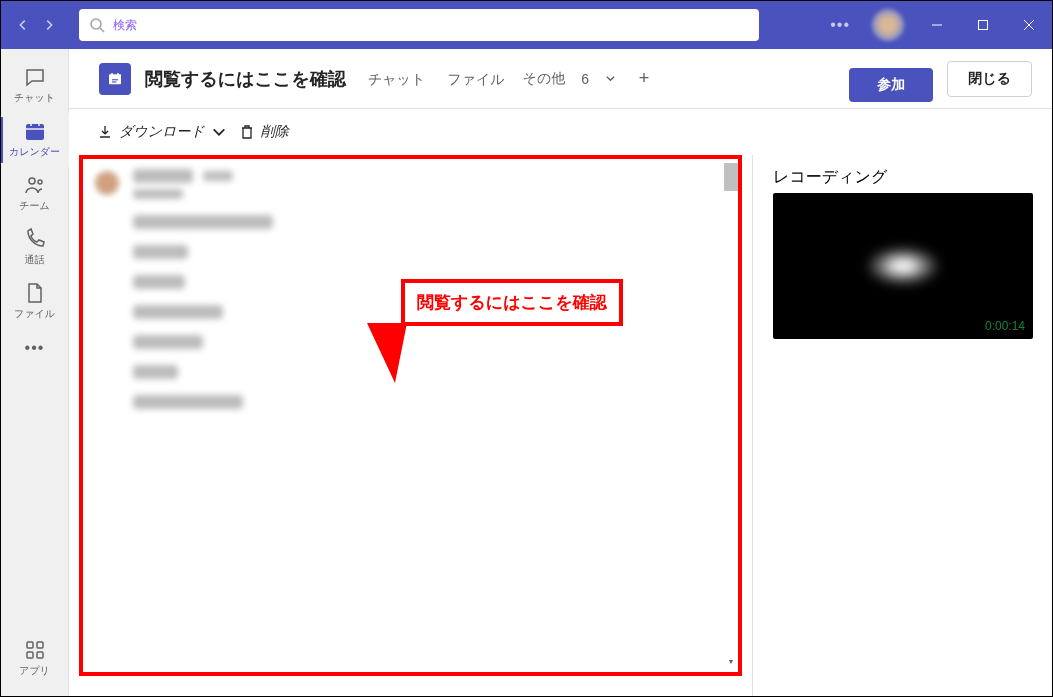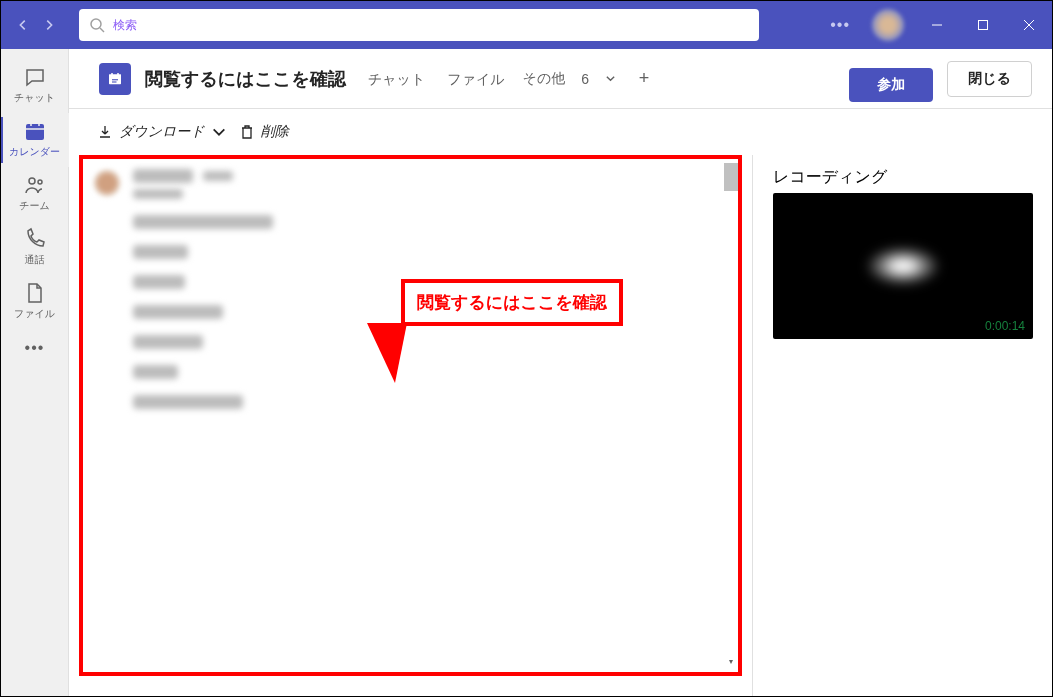--- a/index.html
+++ b/index.html
@@ -162,20 +162,29 @@
     </div>
     <div class="rail-item">
       <svg viewBox="0 0 24 24">
           <path d="M6 3h8l4 4v14H6z" stroke="currentColor" stroke-width="1.5" fill="none"></path>
           <path d="M14 3v4h4" stroke="currentColor" stroke-width="1.5" fill="none"></path>
         </svg>
       <span>ファイル</span>
     </div>
     <div class="rail-more">•••</div>
     <div class="rail-bottom">
+      <div class="rail-item">
+        <svg viewBox="0 0 24 24">
+            <rect x="4" y="4" width="6" height="6" rx="1" stroke="currentColor" stroke-width="1.5" fill="none"></rect>
+            <rect x="14" y="4" width="6" height="6" rx="1" stroke="currentColor" stroke-width="1.5" fill="none"></rect>
+            <rect x="4" y="14" width="6" height="6" rx="1" stroke="currentColor" stroke-width="1.5" fill="none"></rect>
+            <rect x="14" y="14" width="6" height="6" rx="1" stroke="currentColor" stroke-width="1.5" fill="none"></rect>
+          </svg>
+        <span>アプリ</span>
+      </div>
     </div>
   </div>
 
   <div class="content">
 
     <div class="meeting-header">
       <div class="meeting-icon">
         <svg viewBox="0 0 24 24" width="18" height="18">
             <rect x="4" y="6" width="16" height="13" rx="1" fill="#fff"></rect>
             <rect x="4" y="6" width="16" height="3" fill="#fff"></rect>

